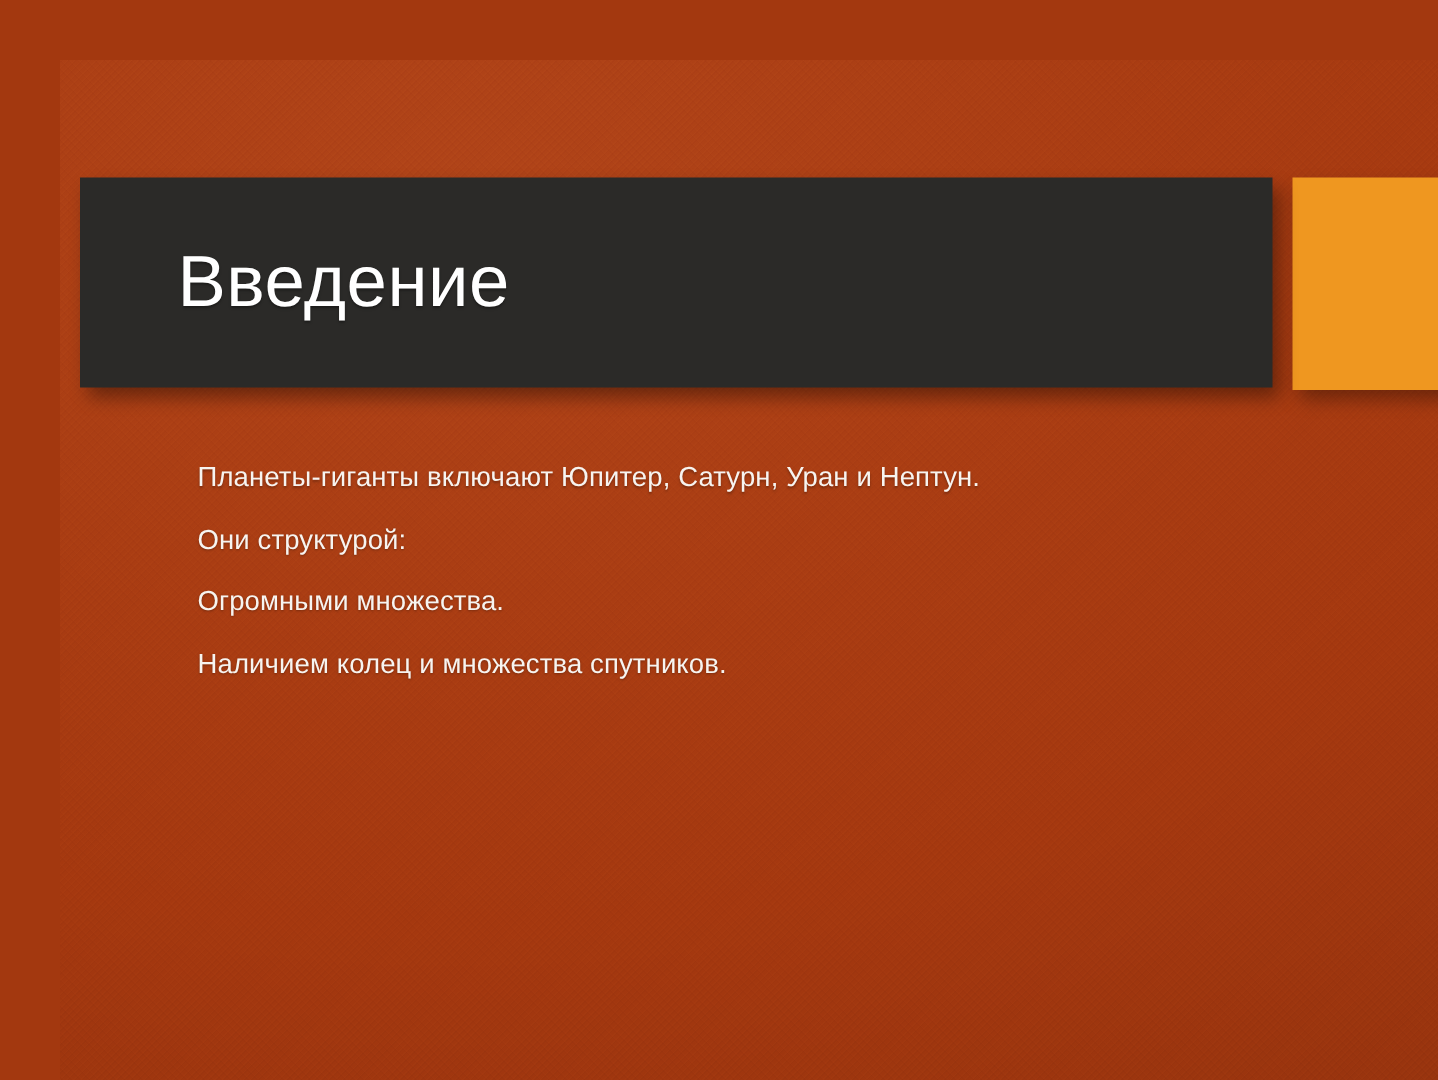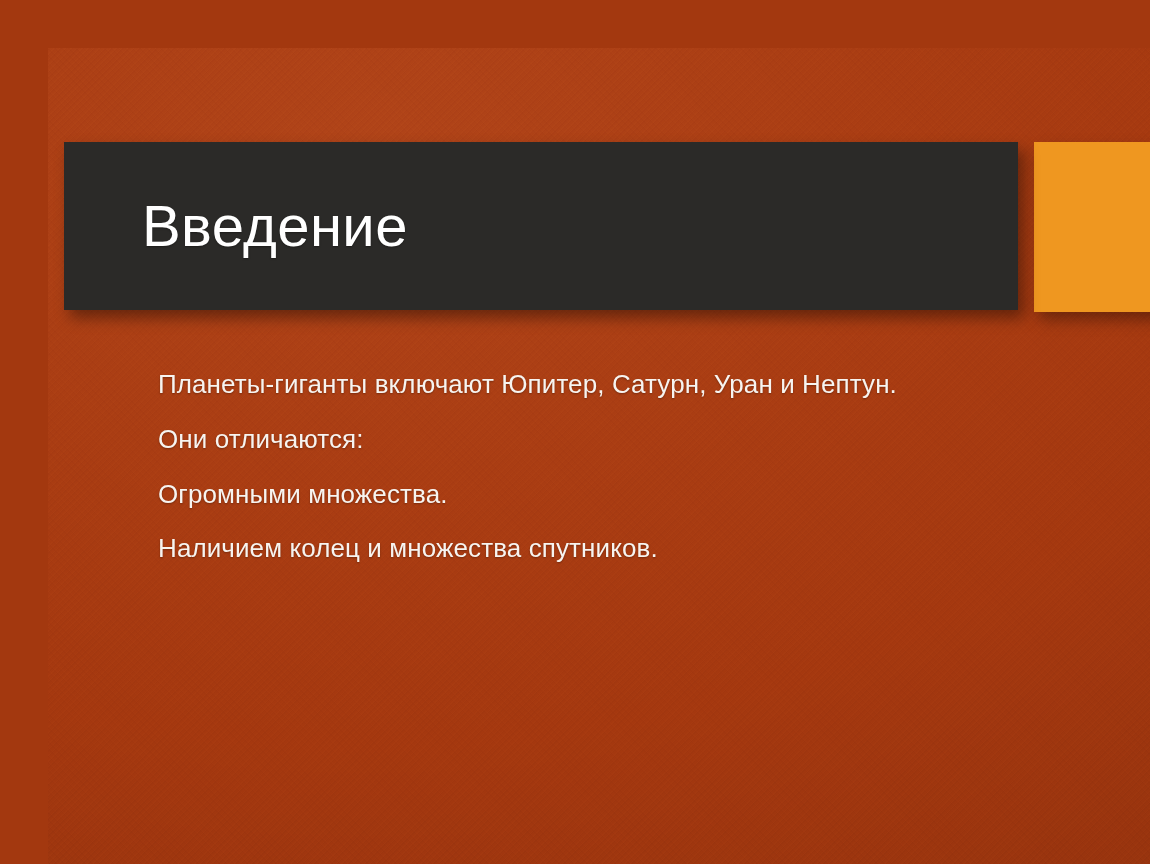--- a/index.html
+++ b/index.html
@@ -98,21 +98,21 @@
   .body-content {
     position: absolute;
     left: 78px;
     top: 288px;
     width: 900px;
     z-index: 4;
   }
 
   .body-line {
     color: #F7F4F0;
-    font-size: 26px;
+    font-size: 22px;
     font-weight: 400;
     line-height: 1.30;
     letter-spacing: 0.1px;
     margin-bottom: 21px;
     text-shadow: 0 1px 2px rgba(0,0,0,0.30);
     max-width: 830px;
   }
 
   .body-line:last-child { margin-bottom: 0; }
 </style>
@@ -122,18 +122,18 @@
 <div class="slide">
 
   <div class="title-banner">
     <h1 class="slide-title">Введение</h1>
   </div>
 
   <div class="accent-block"></div>
 
   <div class="body-content">
     <p class="body-line">Планеты-гиганты включают Юпитер, Сатурн, Уран и Нептун.</p>
-    <p class="body-line">Они отличаются:</p>
+    <p class="body-line">Они структурой:</p>
     <p class="body-line">Огромными множества.</p>
     <p class="body-line">Наличием колец и множества спутников.</p>
   </div>
 
 </div>
 
 </body></html>

